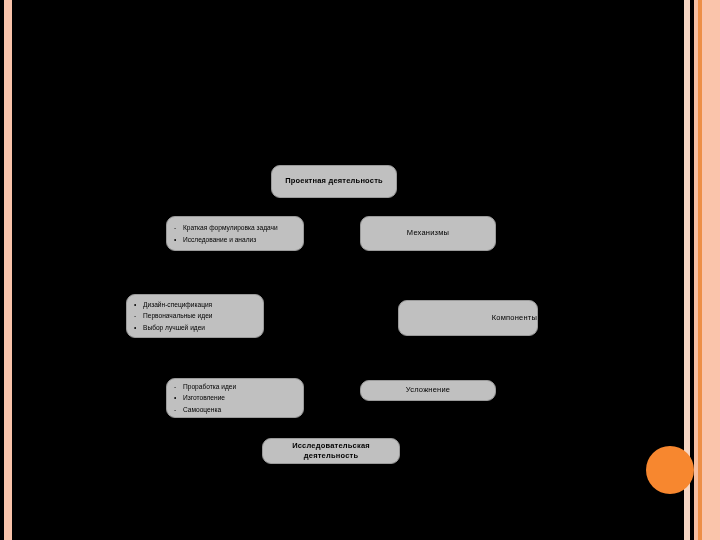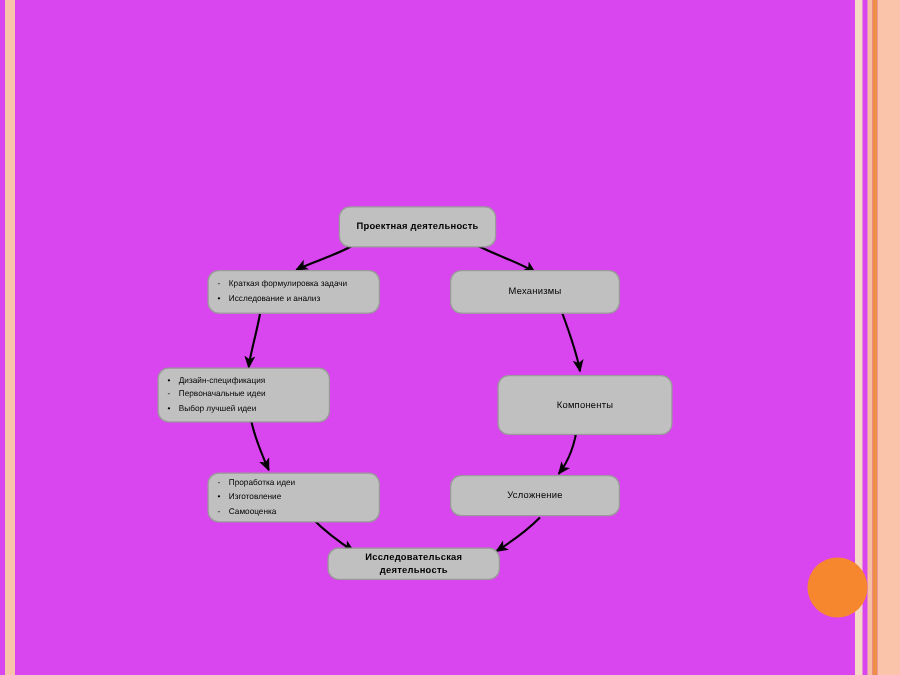--- a/index.html
+++ b/index.html
@@ -10,21 +10,21 @@
   body {
     width: 720px;
     height: 540px;
     overflow: hidden;
     font-family: "Liberation Sans", sans-serif;
   }
   #slide {
     position: relative;
     width: 720px;
     height: 540px;
-    background: #d946ef;
+    background: #000000;
   }
 
   
   .stripe {
     position: absolute;
     top: 0;
     height: 540px;
   }
   .stripe-left-main   { left: 4px;   width: 8px;  background: #f8c3aa; }
 
@@ -166,42 +166,42 @@
           <span class="bullet-mark">-</span>
           <span>Первоначальные идеи</span>
         </li>
         <li>
           <span class="bullet-mark">•</span>
           <span>Выбор лучшей идеи</span>
         </li>
       </ul>
     </div>
 
-    <div class="node center-text" style="left:398px; top:300px; width:140px; height:48px;">
+    <div class="node center-text" style="left:398px; top:300px; width:140px; height:36px;align-items:flex-end;">
       <div class="node-title plain">Компоненты</div>
     </div>
 
     <div class="node" style="left:166px; top:378px; width:138px; height:40px;">
       <ul class="bullets">
         <li>
           <span class="bullet-mark">-</span>
           <span>Проработка идеи</span>
         </li>
         <li>
           <span class="bullet-mark">•</span>
           <span>Изготовление</span>
         </li>
         <li>
           <span class="bullet-mark">-</span>
           <span>Самооценка</span>
         </li>
       </ul>
     </div>
 
-    <div class="node center-text" style="left:360px; top:380px; width:136px; height:33px;text-align:center;">
+    <div class="node center-text" style="left:360px; top:380px; width:136px; height:21px;text-align:center;">
       <div class="node-title plain">Усложнение</div>
     </div>
 
     <div class="node center-text" style="left:262px; top:438px; width:138px; height:26px;">
       <div class="node-title">Исследовательская</div>
       <div class="node-title">деятельность</div>
     </div>
 
   </div>
 </div>

